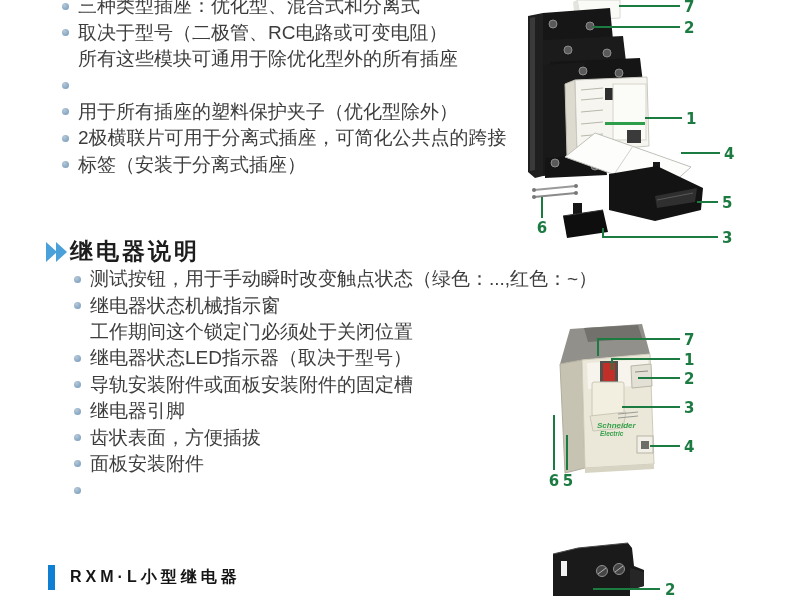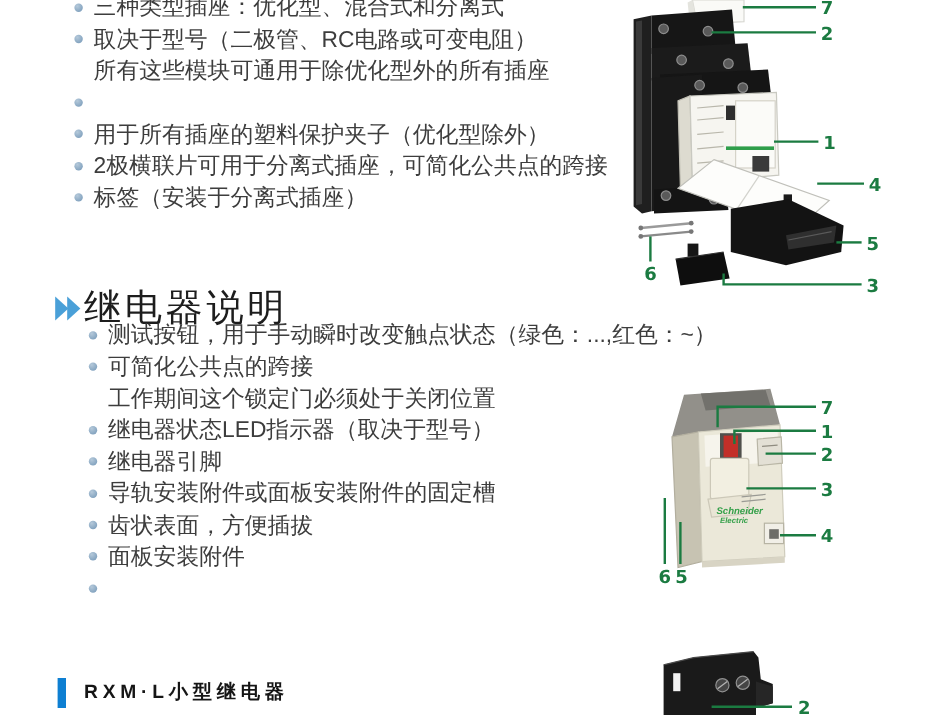--- a/index.html
+++ b/index.html
@@ -14,21 +14,21 @@
        background:radial-gradient(circle at 35% 30%, #b5c9da, #7296b6);
        margin:0 9px 0 2px;}
   li.cont .dot{visibility:hidden;}
   .list1{left:60px;top:-7px;}
   .list2{left:72px;top:266px;}
   
   .h1{position:absolute;left:46px;top:236px;display:flex;align-items:center;}
   .chev{display:flex;align-items:center;margin-right:4px;}
   .chev i{display:block;width:0;height:0;border-top:10px solid transparent;border-bottom:10px solid transparent;
           border-left:11px solid #4aa0d8;margin-right:-1px;}
-  .h1t{font-size:31px;font-weight:normal;color:#1d1d1d;letter-spacing:3px;}
+  .h1t{font-size:23px;font-weight:bold;color:#1d1d1d;letter-spacing:3px;}
   
   .h2{position:absolute;left:48px;top:565px;display:flex;align-items:center;}
   .bar{width:7px;height:25px;background:#0e7fd2;margin-right:15px;}
   .h2t{font-size:16px;font-weight:bold;color:#151515;letter-spacing:4px;}
   
   .socket-svg{position:absolute;left:505px;top:0;}
   .relay-svg{position:absolute;left:538px;top:322px;}
   .bottom-svg{position:absolute;left:548px;top:540px;}
   .co{font-family:"DejaVu Sans",sans-serif;font-size:15px;font-weight:bold;fill:#1b7b41;}
   .coline{stroke:#1b7b41;stroke-width:2;fill:none;}
@@ -165,37 +165,37 @@
     <span class="h1t">继电器说明</span>
   </div>
 
   <ul class="feature-list list2">
     <li>
         <span class="dot"></span>
         <span>测试按钮，用于手动瞬时改变触点状态（绿色：...,红色：~）</span>
       </li>
     <li>
         <span class="dot"></span>
-        <span>可简化公共点的跨接</span>
+        <span>继电器状态机械指示窗</span>
       </li>
     <li class="cont">
         <span class="dot"></span>
         <span>工作期间这个锁定门必须处于关闭位置</span>
       </li>
     <li>
         <span class="dot"></span>
         <span>继电器状态LED指示器（取决于型号）</span>
       </li>
     <li>
         <span class="dot"></span>
+        <span>导轨安装附件或面板安装附件的固定槽</span>
+      </li>
+    <li>
+        <span class="dot"></span>
         <span>继电器引脚</span>
-      </li>
-    <li>
-        <span class="dot"></span>
-        <span>导轨安装附件或面板安装附件的固定槽</span>
       </li>
     <li>
         <span class="dot"></span>
         <span>齿状表面，方便插拔</span>
       </li>
     <li>
         <span class="dot"></span>
         <span>面板安装附件</span>
       </li>
     <li>

